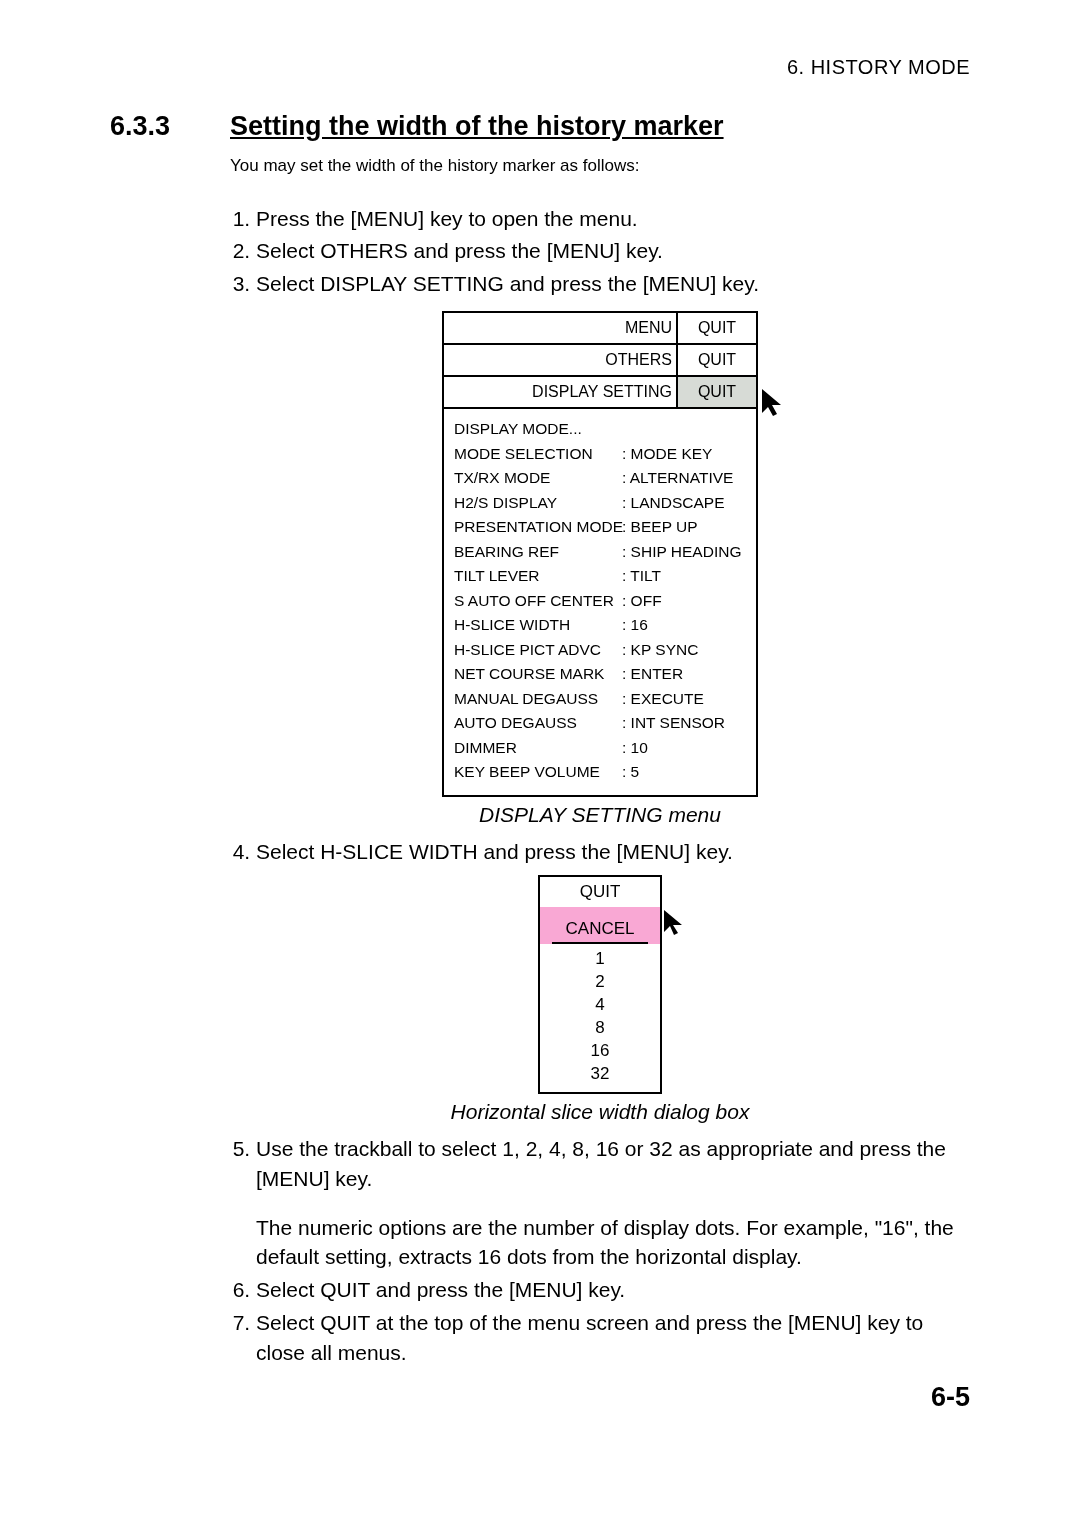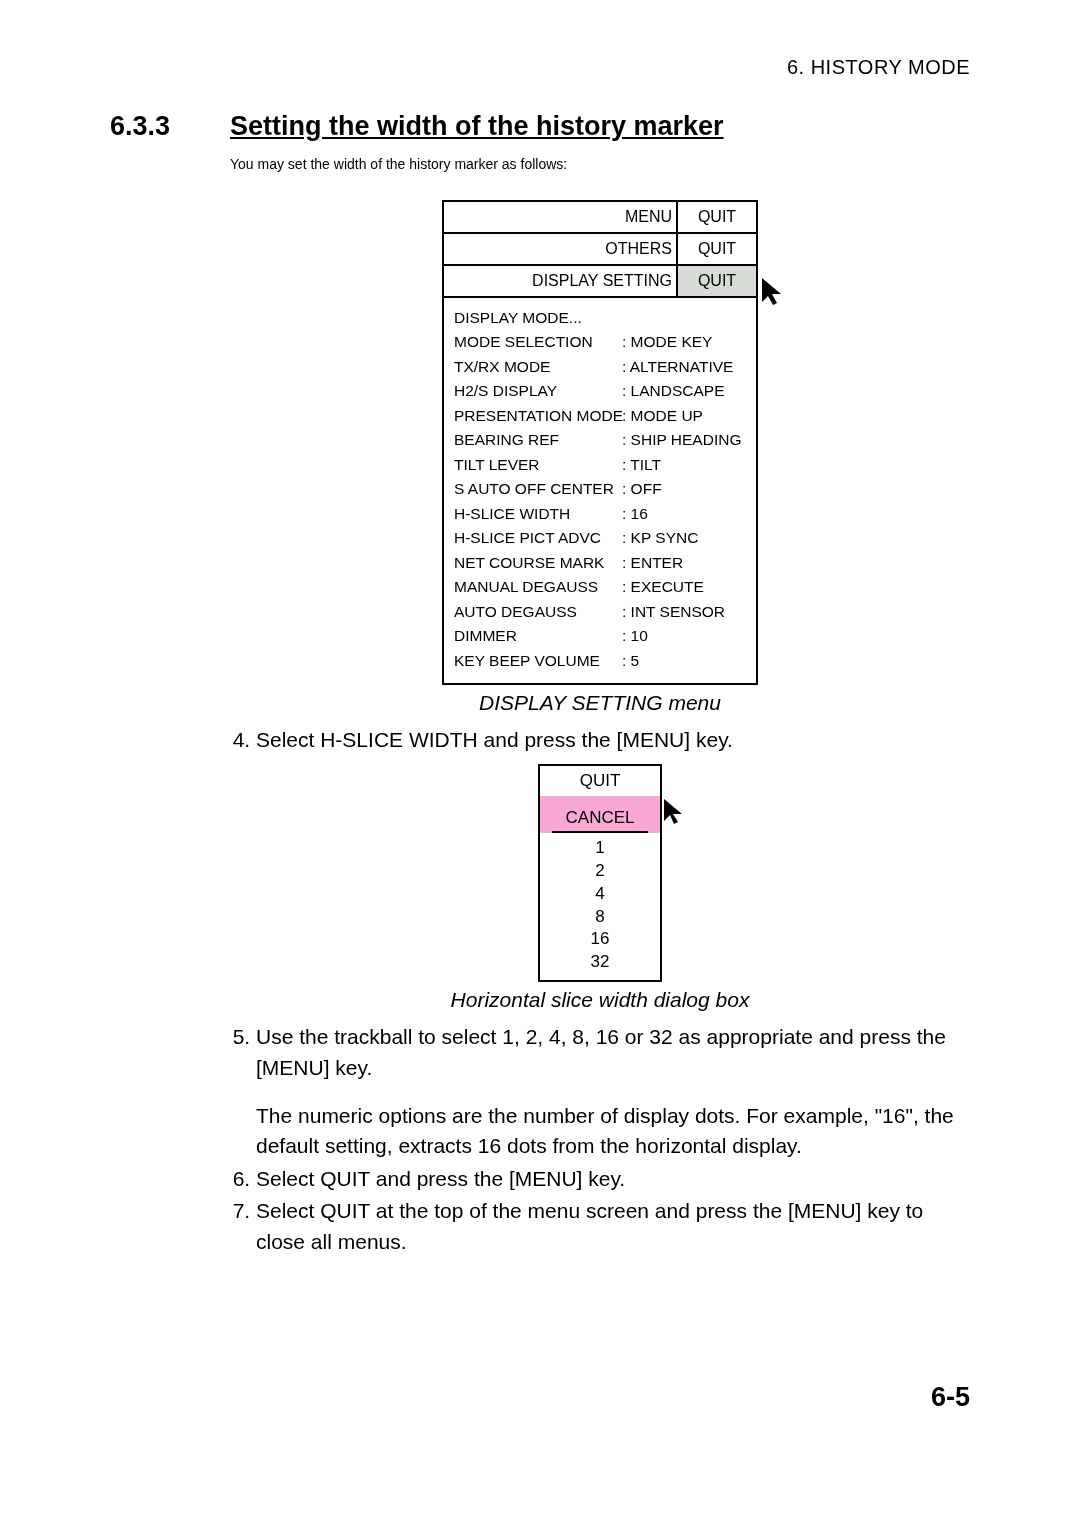--- a/index.html
+++ b/index.html
@@ -3,21 +3,21 @@
 <meta charset="utf-8">
 <style>
   * { box-sizing: border-box; margin: 0; padding: 0; }
   html, body { width: 1080px; height: 1527px; background: #ffffff; font-family: Arial, Helvetica, sans-serif; color: #000; }
   .page { position: relative; width: 1080px; height: 1469px; padding: 56px 110px 60px 110px; }
   .running-header { text-align: right; font-size: 20px; margin-bottom: 32px; letter-spacing: 0.5px; }
   .section-row { display: flex; align-items: center; margin-bottom: 14px; }
   .section-number { font-size: 27px; font-weight: bold; width: 120px; }
   .section-title { font-size: 27px; font-weight: bold; text-decoration: underline; }
   .body-indent { margin-left: 120px; }
-  .intro { font-size: 14px; margin-bottom: 28px; }
+  .intro { font-size: 17px; margin-bottom: 28px; }
   .num-list { font-size: 21px; line-height: 1.45; padding-left: 26px; }
   .num-list li { margin-bottom: 2px; }
   .figure-wrap { display: flex; justify-content: center; margin: 12px 0 6px 0; position: relative; }
   .menu-box { border: 2px solid #000; font-family: Arial, Helvetica, sans-serif; font-size: 16px; background: #fff; width: 316px; position: relative; }
   .menu-row { display: flex; }
   .menu-cell-left { flex: 1; text-align: right; padding: 6px 4px; border-bottom: 2px solid #000; }
   .menu-cell-right { width: 80px; text-align: center; padding: 6px 4px; border-bottom: 2px solid #000; border-left: 2px solid #000; }
   .menu-cell-right.selected { background: #d7dbd6; }
   .settings-body { padding: 8px 10px 10px 10px; }
   .settings-line { display: flex; font-size: 15.5px; line-height: 1.58; white-space: nowrap; }
@@ -46,20 +46,25 @@
   <div class="running-header">6.  HISTORY  MODE</div>
 
   <div class="section-row">
     <div class="section-number">6.3.3</div>
     <div class="section-title">Setting the width of the history marker</div>
   </div>
 
   <div class="body-indent">
     <p class="intro">You may set the width of the history marker as follows:</p>
 
+    <ol class="num-list" start="1">
+      <li>Press the [MENU] key to open the menu.</li>
+      <li>Select OTHERS and press the [MENU] key.</li>
+      <li>Select DISPLAY SETTING and press the [MENU] key.</li>
+    </ol>
 
     <div class="figure-wrap">
       <div class="menu-box">
         <div class="menu-row">
           <div class="menu-cell-left">MENU</div>
           <div class="menu-cell-right">QUIT</div>
         </div>
         <div class="menu-row">
           <div class="menu-cell-left">OTHERS</div>
           <div class="menu-cell-right">QUIT</div>
@@ -80,21 +85,21 @@
           <div class="settings-line">
               <span class="settings-label">TX/RX MODE</span>
               <span class="settings-value">: ALTERNATIVE</span>
             </div>
           <div class="settings-line">
               <span class="settings-label">H2/S DISPLAY</span>
               <span class="settings-value">: LANDSCAPE</span>
             </div>
           <div class="settings-line">
               <span class="settings-label">PRESENTATION MODE</span>
-              <span class="settings-value">: MODE UP</span>
+              <span class="settings-value">: BEEP UP</span>
             </div>
           <div class="settings-line">
               <span class="settings-label">BEARING REF</span>
               <span class="settings-value">: SHIP HEADING</span>
             </div>
           <div class="settings-line">
               <span class="settings-label">TILT LEVER</span>
               <span class="settings-value">: TILT</span>
             </div>
           <div class="settings-line">

